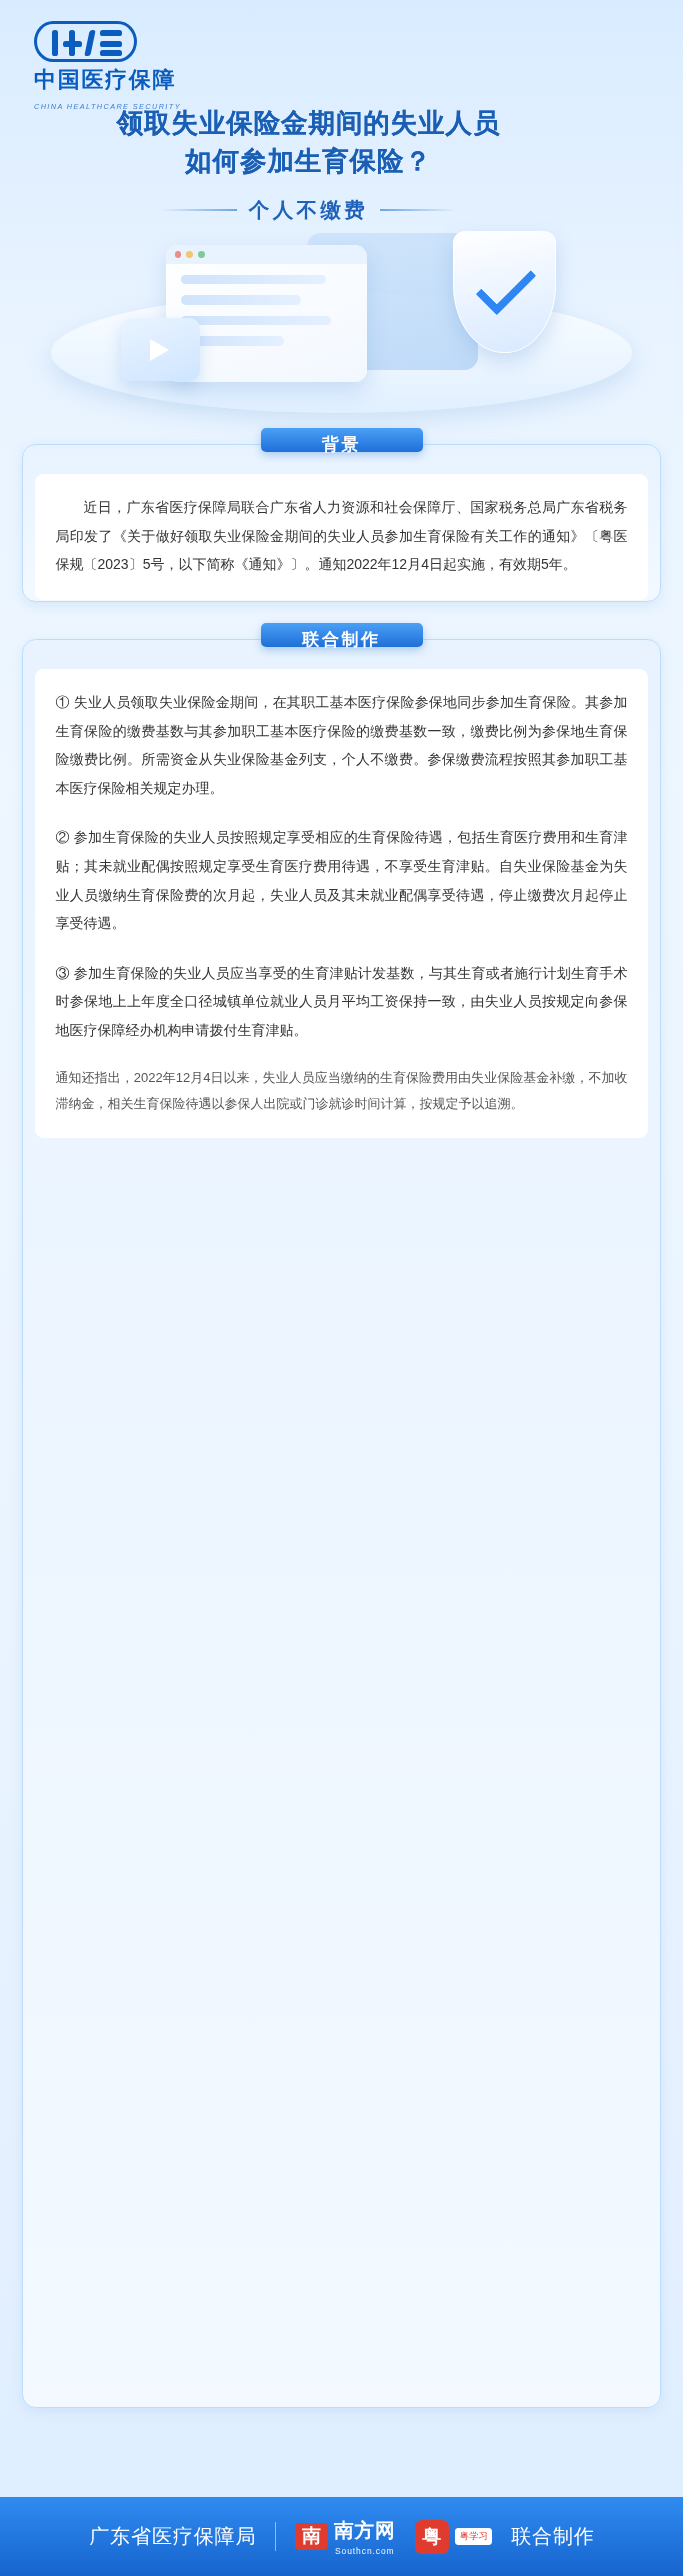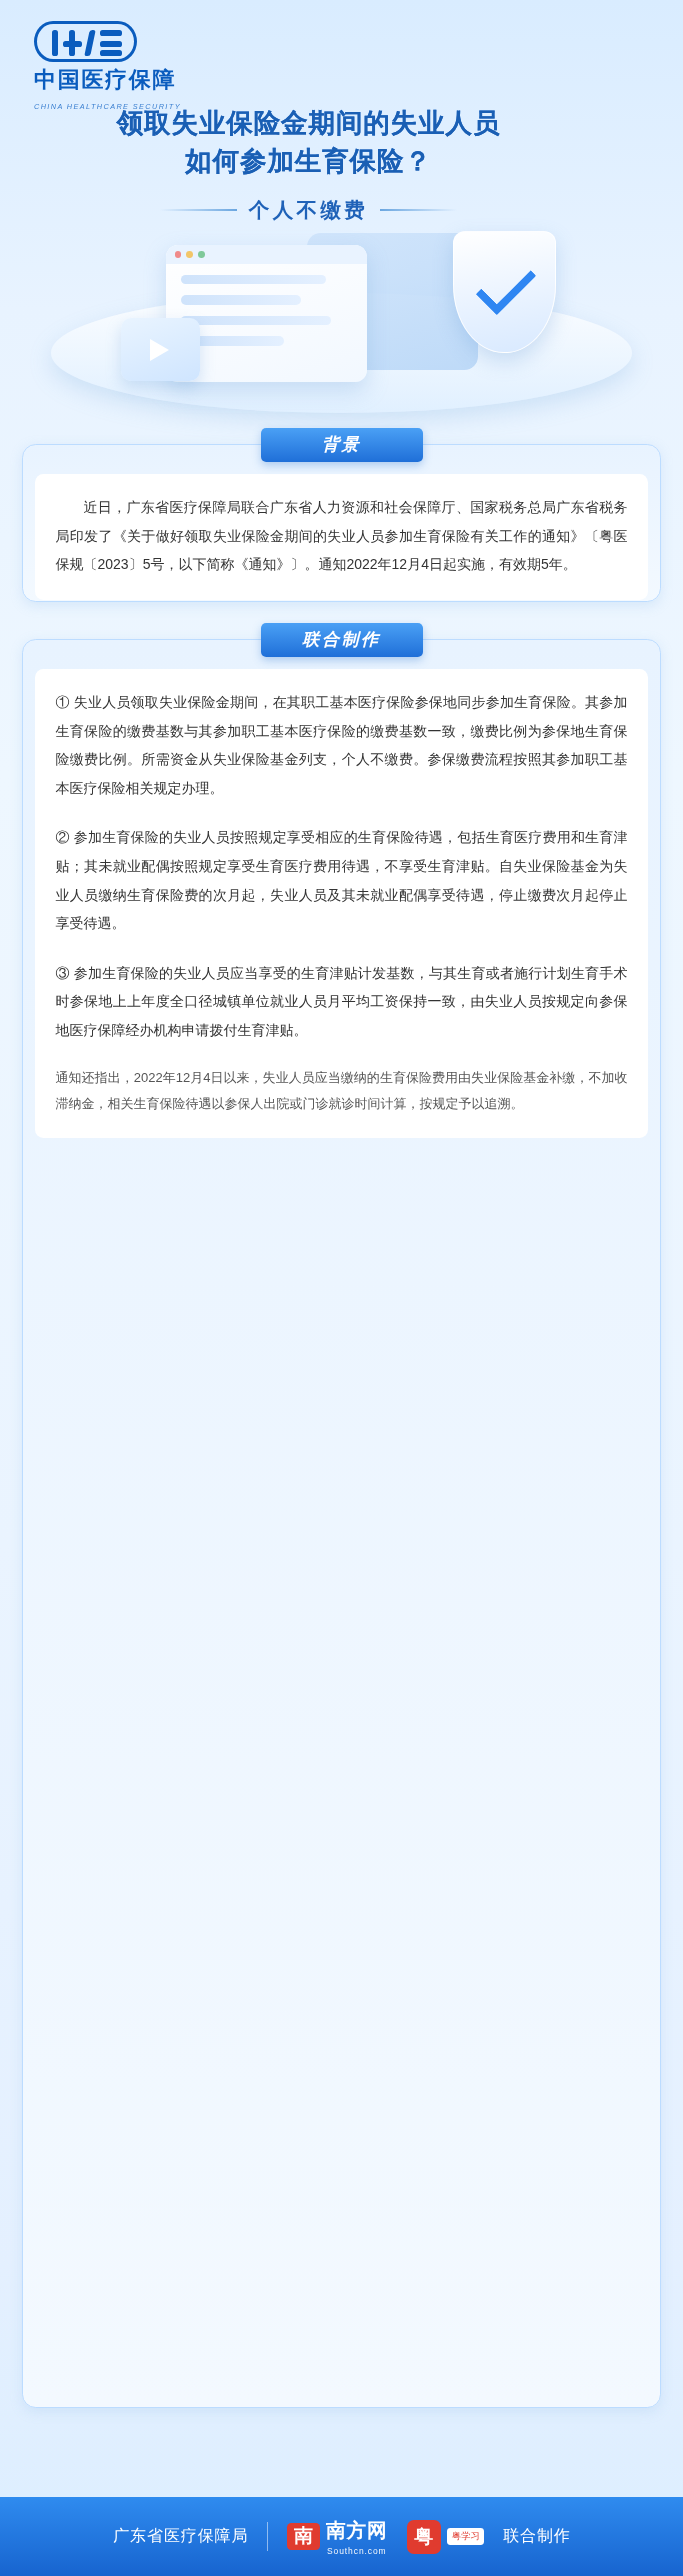--- a/index.html
+++ b/index.html
@@ -203,33 +203,32 @@
     border: 1.7px solid #bcdcff;
     border-radius: 13.7px;
     box-shadow: 0 3.4px 12px rgba(150,190,230,0.25);
   }
   .sec-head {
     position: absolute;
     top: -17px;
     left: 50%;
     transform: translateX(-50%);
     min-width: 162px;
-    height: 34px;
+    height: 24px;
     line-height: 34px;
     text-align: center;
     color: #ffffff;
     font-size: 17px;
     font-weight: bold;
     letter-spacing: 2.6px;
     border-radius: 5.1px;
     background: linear-gradient(180deg, #4aa0f5 0%, #1f6fd8 100%);
     box-shadow: 0 3.4px 8.5px rgba(60,130,210,0.35);
     padding: 0 22px;
     box-sizing: border-box;
-    font-style: italic;
   }
   .sec-body {
     background: #ffffff;
     margin: 29px 12px 13.7px 12px;
     border-radius: 8.5px;
     padding: 19px 20.5px 20.5px 20.5px;
   }
   .sec-body p {
     margin: 0 0 20.5px 0;
     font-size: 14px;
@@ -257,21 +256,21 @@
     width: 684px;
     height: 79px;
     background: linear-gradient(180deg, #2f8bef 0%, #1764cf 100%);
     display: flex;
     align-items: center;
     justify-content: center;
     gap: 19px;
   }
   .footer .f-text {
     color: #ffffff;
-    font-size: 16px;
+    font-size: 20px;
     letter-spacing: 0.9px;
   }
   .footer .divider {
     width: 0.9px;
     height: 29px;
     background: rgba(255,255,255,0.5);
   }
   .nf-logo {
     display: flex;
     align-items: center;

